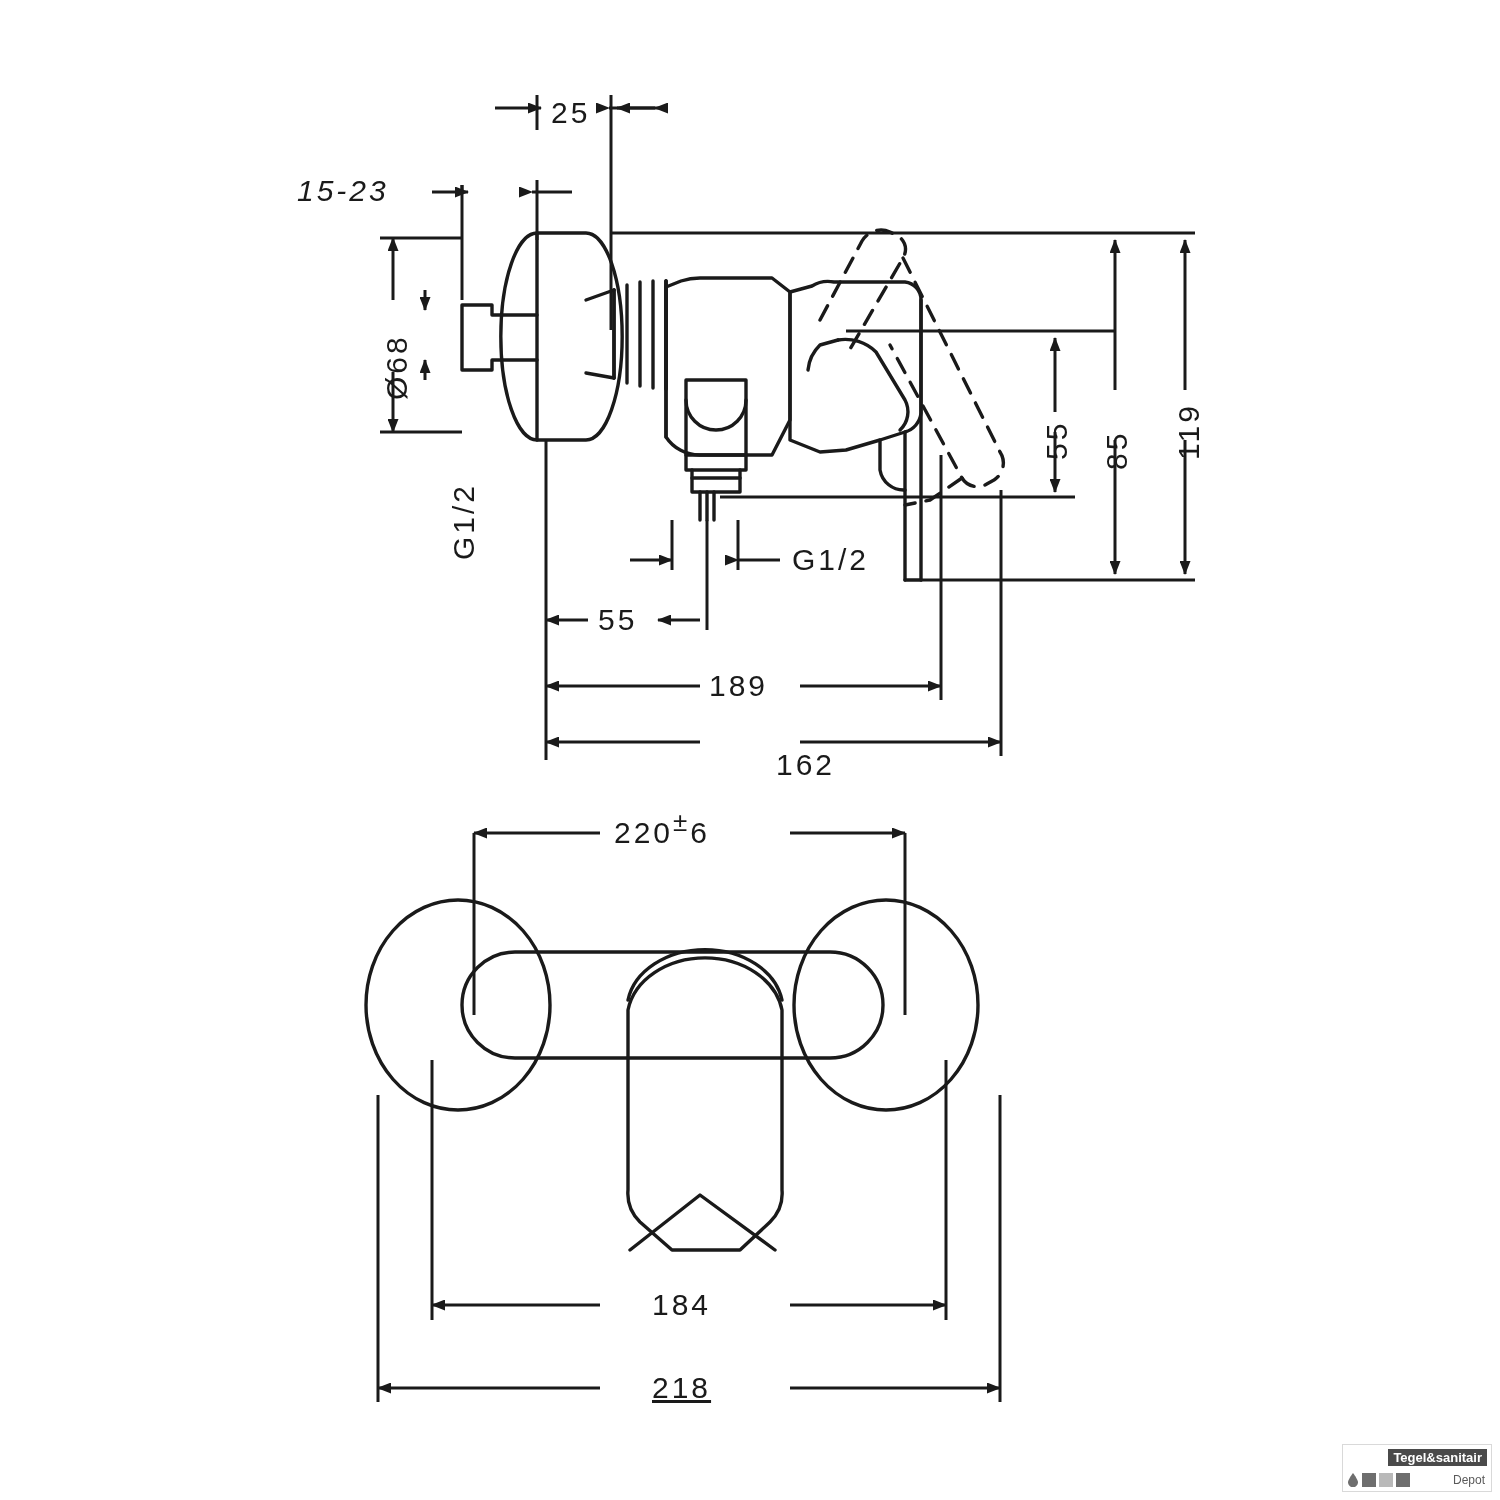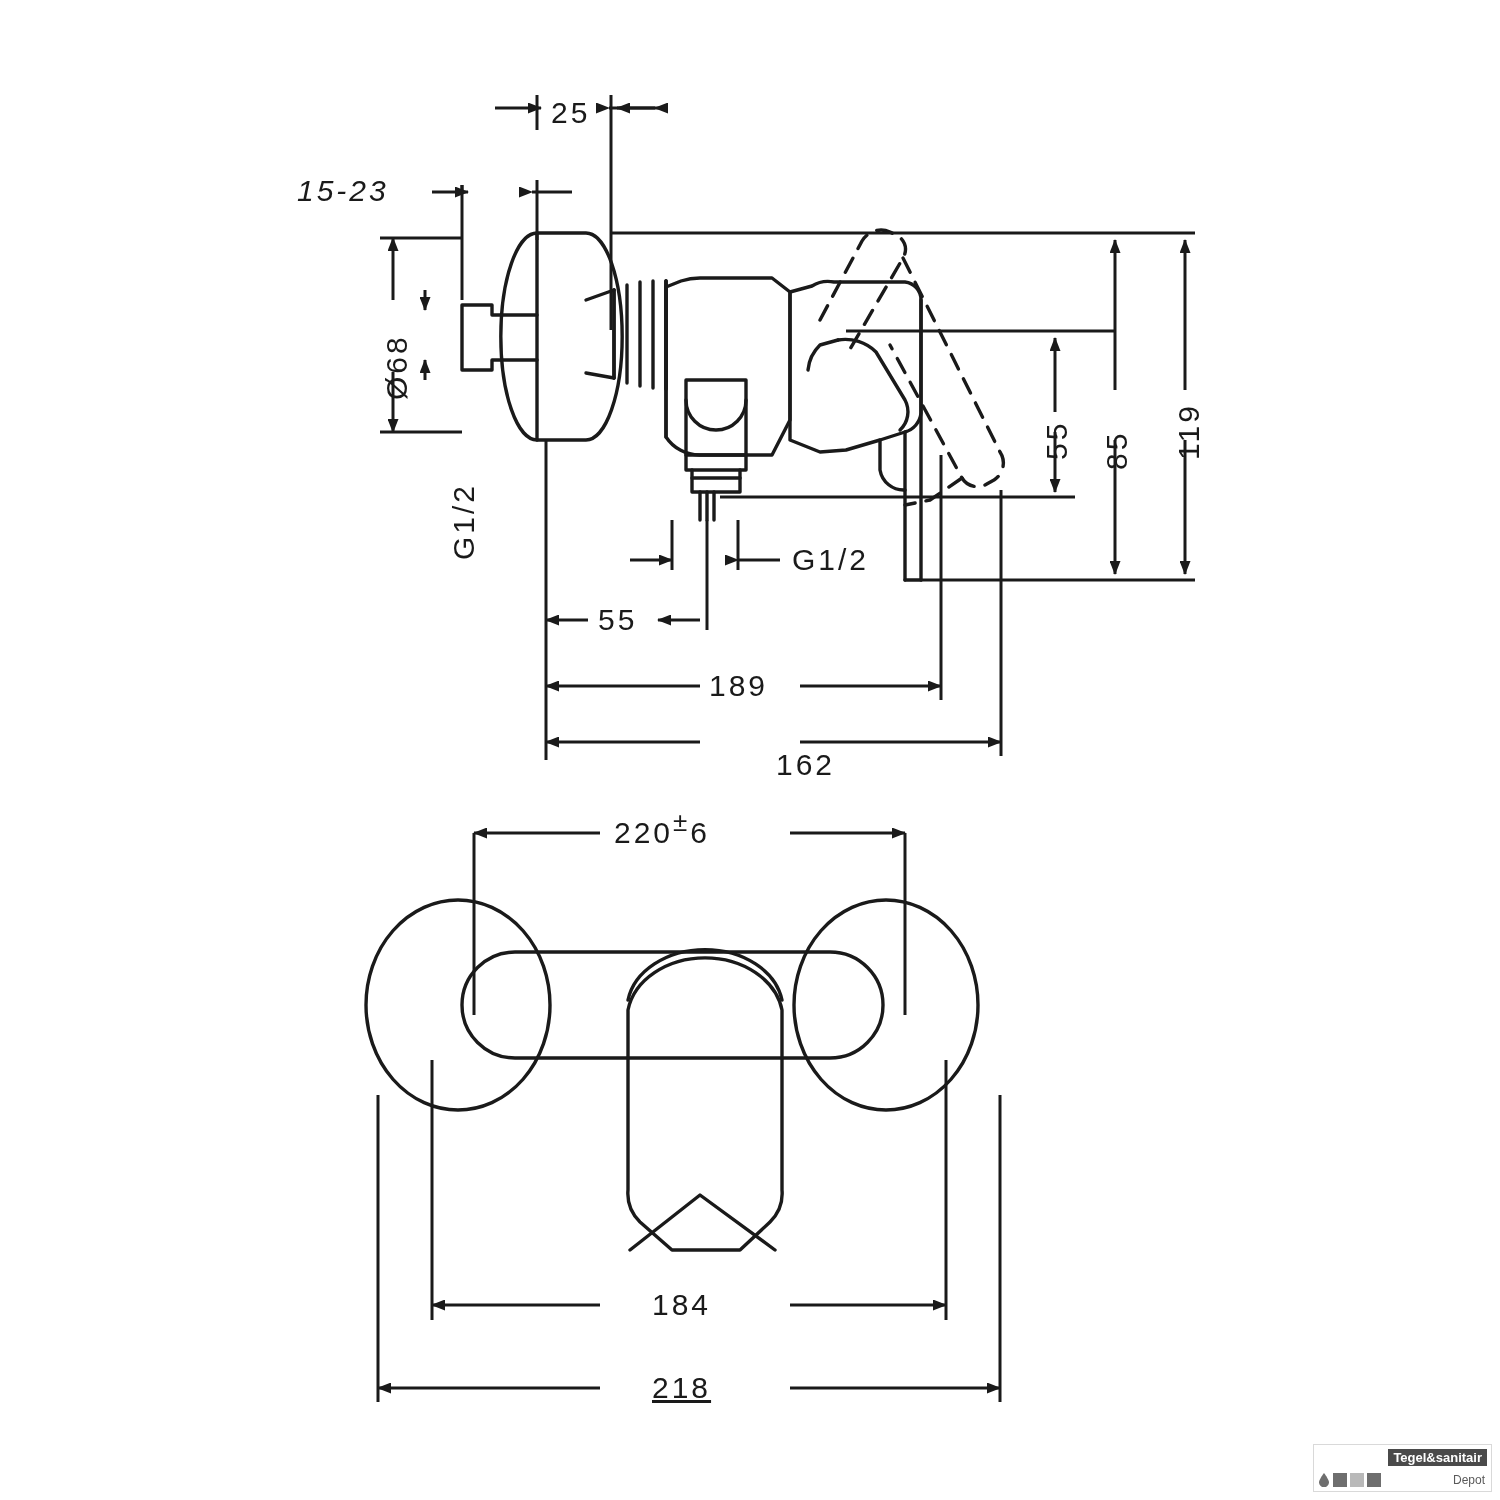--- a/index.html
+++ b/index.html
@@ -16,21 +16,21 @@
     font-family:"Liberation Sans", sans-serif;
     font-size:30px;
     letter-spacing:3px;
     color:#1a1a1a;
     white-space:nowrap;
   }
   .rot90{transform-origin:left top;transform:rotate(-90deg);}
   .logo{
     position:absolute;
     right:8px;bottom:8px;
-    width:179px;height:48px;
+    width:150px;height:48px;
     border:1px solid #d9d9d9;
     background:#ffffff;
     box-sizing:border-box;
   }
   .logo-top{
     display:flex;align-items:center;justify-content:flex-end;
     height:24px;
     padding-right:4px;
   }
   .logo-name{

